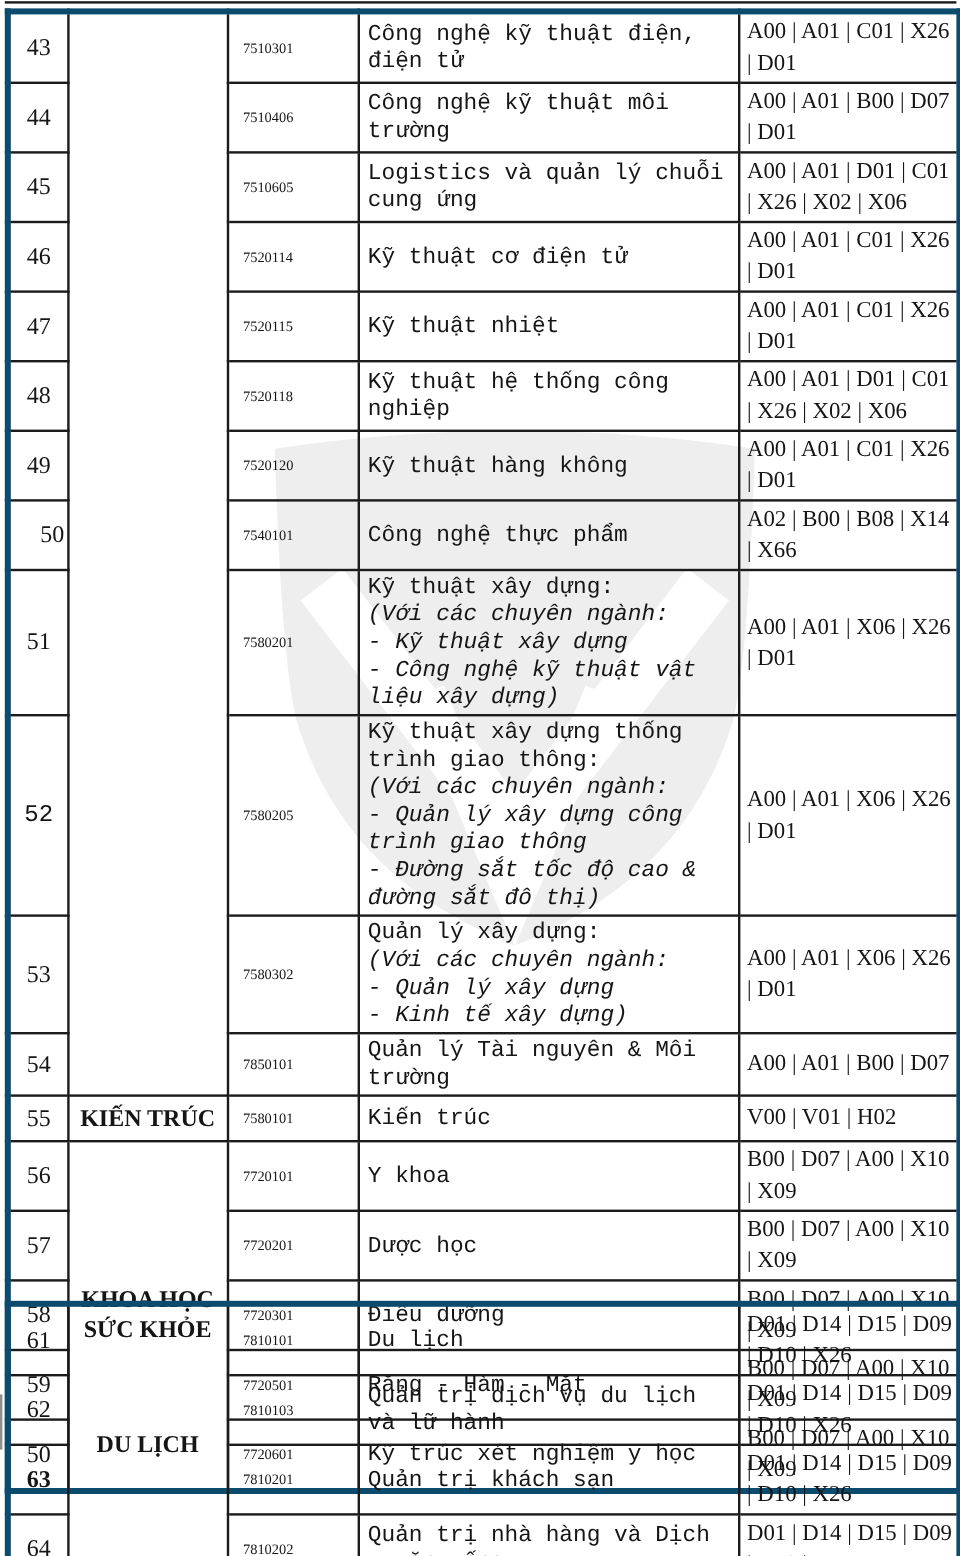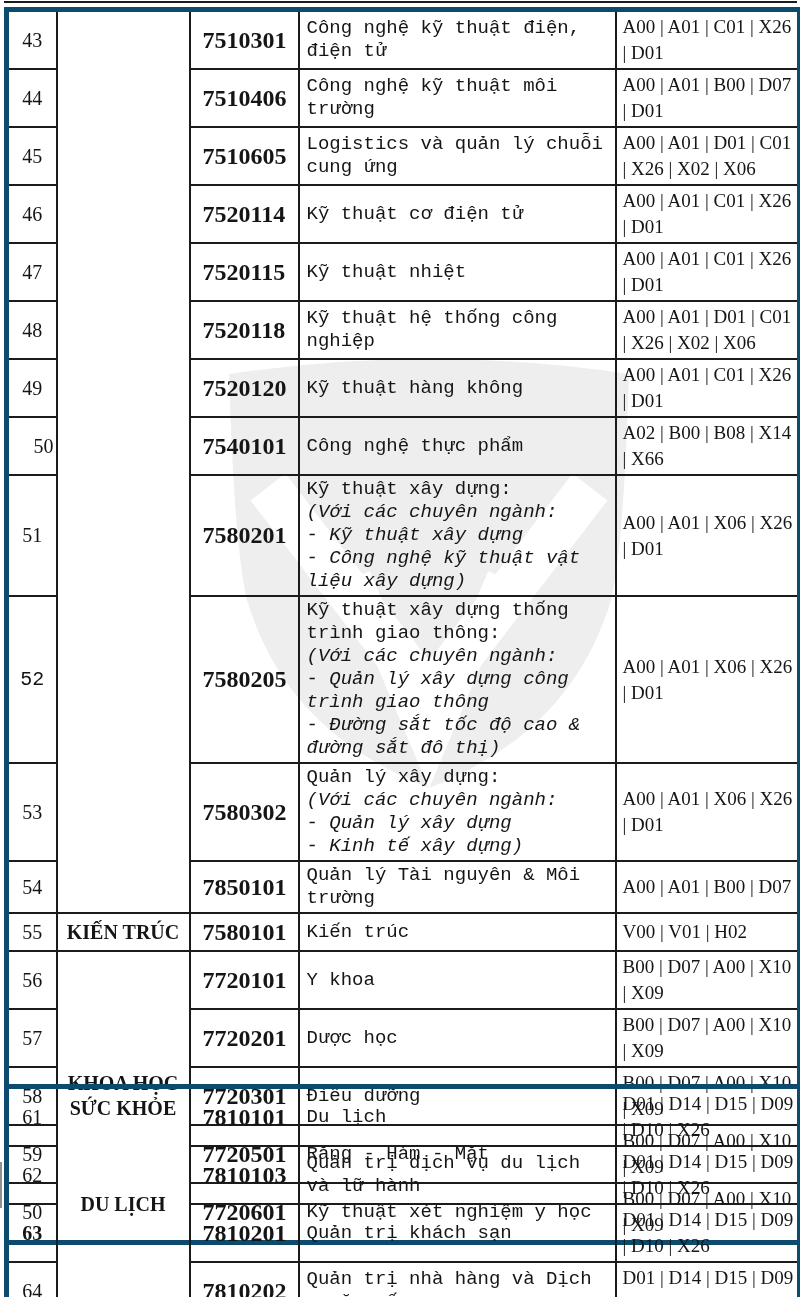--- a/index.html
+++ b/index.html
@@ -13,21 +13,21 @@
   table.tbl{
     position:absolute;left:4px;border-collapse:collapse;table-layout:fixed;
     width:793px;background:transparent;border:5px solid #0c4a6e;padding-left:28px;
   }
   .tbl td{
     border:2px solid #1b1b1b;vertical-align:middle;
     font-size:19px;padding:1px 2px;background:transparent;
   }
   td.no{text-align:center;font-size:20px;}
   td.cat{text-align:center;font-weight:bold;font-size:20px;line-height:25px;padding:0 1px;}
-  td.code{padding-left:12px;font-size:24px;font-weight:bold;}
+  td.code{padding-left:12px;font-size:12px;}
   td.name{padding:2px 4px 2px 7px;line-height:23px;}
   td.combos{padding:2px 2px 2px 6px;line-height:26px;}
   .nl{min-height:0;font-family:Liberation Mono, monospace;}
   .it{font-style:italic;}
   .cl{white-space:nowrap;}
 </style>
 </head>
 <body>
 
 <div class="page">
@@ -245,21 +245,21 @@
           </td>
           <td class="combos">
             <div class="cl">B00 | D07 | A00 | X10</div>
             <div class="cl">| X09</div>
           </td>
         </tr>
         <tr>
           <td class="no" style="height: 50px;">50</td>
           <td class="code">7720601</td>
           <td class="name">
-            <div class="nl">Kỹ thuật xét nghiệm y học</div>
+            <div class="nl">Kỹ trúc xét nghiệm y học</div>
           </td>
           <td class="combos">
             <div class="cl">B00 | D07 | A00 | X10</div>
             <div class="cl">| X09</div>
           </td>
         </tr>
       </tbody>
     </table>
     <table class="tbl" style="top: 1084px;">
       <colgroup>

